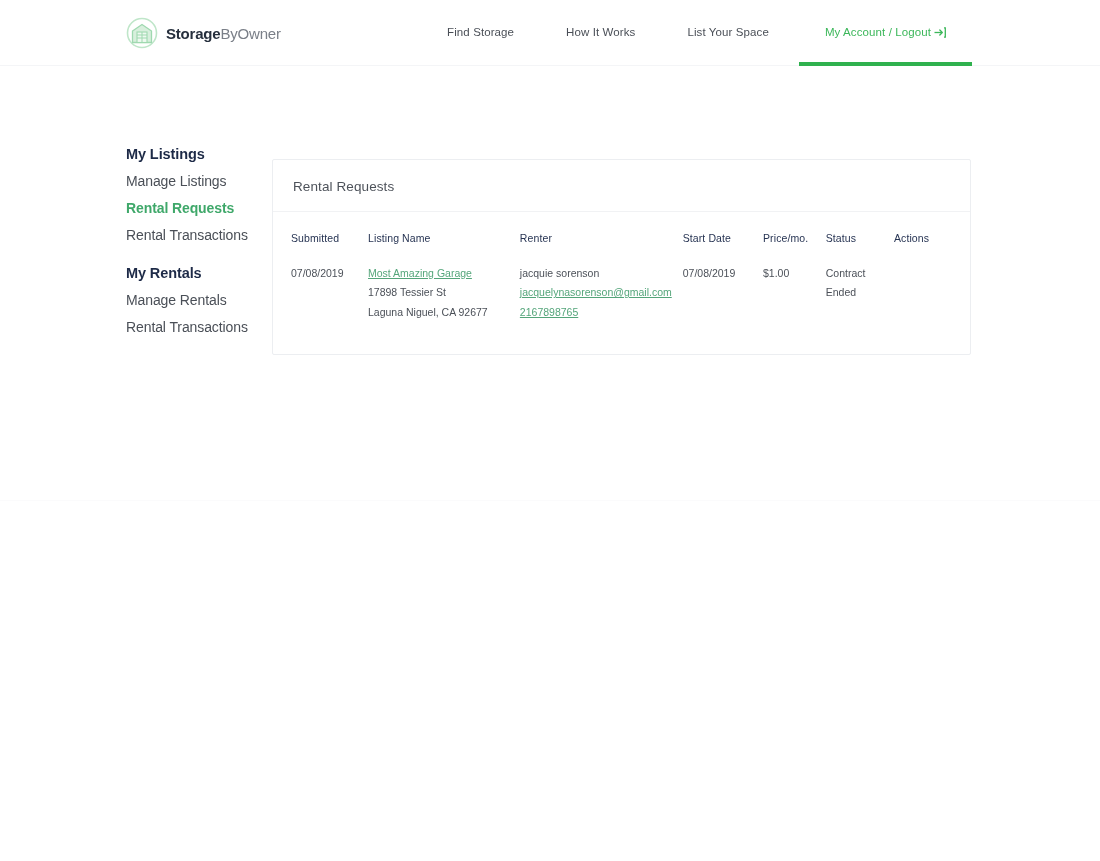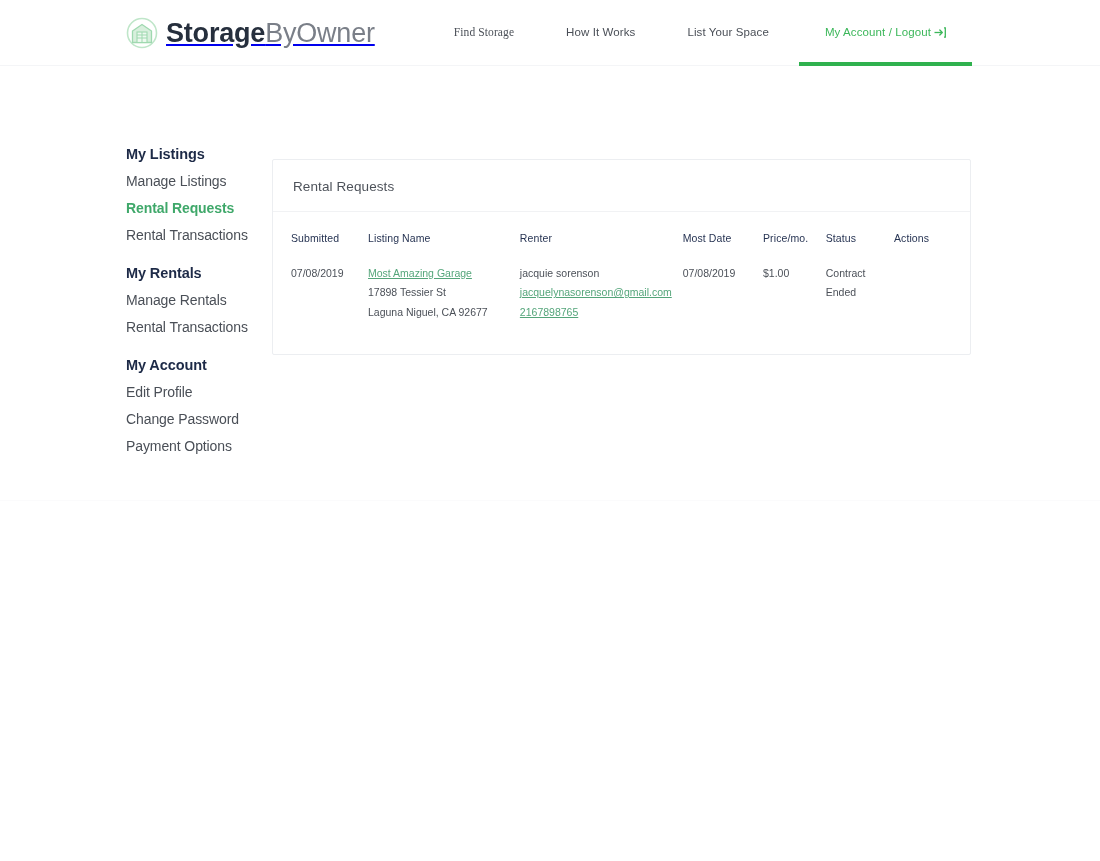--- a/index.html
+++ b/index.html
@@ -29,25 +29,24 @@
     position: absolute;
     left: 126px;
     top: 17px;
     display: flex;
     align-items: center;
     gap: 8px;
     text-decoration: none;
   }
   .brand-mark { width: 32px; height: 32px; display: block; flex: none; }
   .brand-text {
-    font-size: 27px;
+    font-size: 15px;
     letter-spacing: -0.2px;
     white-space: nowrap;
     line-height: 1;
-    text-decoration: underline;
   }
   .brand-text .b1 { color: #262f3d; font-weight: bold; }
   .brand-text .b2 { color: #7a7f88; font-weight: normal; }
 
   .nav {
     position: absolute;
     right: 128px;
     top: 0;
     height: 66px;
     display: flex;
@@ -57,21 +56,21 @@
     font-size: 11.5px;
     color: #4a4f57;
     text-decoration: none;
     padding: 26px 0 0 0;
     margin-left: 52px;
     height: 66px;
     display: block;
     white-space: nowrap;
     letter-spacing: 0.1px;
   }
-  .nav-item:first-child { margin-left: 12px; font-family: Liberation Serif, serif; }
+  .nav-item:first-child { margin-left: 12px; }
   .nav-item.active {
     color: #3cb75a;
     position: relative;
     padding-left: 26px;
     padding-right: 26px;
     margin-left: 30px;
   }
   .nav-item.active::after {
     content: "";
     position: absolute;
@@ -221,41 +220,35 @@
       <a class="side-link active" href="#">Rental Requests</a>
       <a class="side-link" href="#">Rental Transactions</a>
     </div>
 
     <div class="side-group">
       <div class="side-title">My Rentals</div>
       <a class="side-link" href="#">Manage Rentals</a>
       <a class="side-link" href="#">Rental Transactions</a>
     </div>
 
-    <div class="side-group">
-      <div class="side-title">My Account</div>
-      <a class="side-link" href="#">Edit Profile</a>
-      <a class="side-link" href="#">Change Password</a>
-      <a class="side-link" href="#">Payment Options</a>
-    </div>
 
   </aside>
 
   <section class="card">
     <div class="card-head">
       <span class="card-title">Rental Requests</span>
     </div>
     <div class="card-body">
       <table class="req">
         <thead>
           <tr>
             <th class="c-sub">Submitted</th>
             <th class="c-list">Listing Name</th>
             <th class="c-rent">Renter</th>
-            <th class="c-start">Most Date</th>
+            <th class="c-start">Start Date</th>
             <th class="c-price">Price/mo.</th>
             <th class="c-stat">Status</th>
             <th class="c-act">Actions</th>
           </tr>
         </thead>
         <tbody>
           <tr>
             <td class="c-sub">07/08/2019</td>
             <td class="c-list">
               <a class="glink cell-line" href="#">Most Amazing Garage</a>

